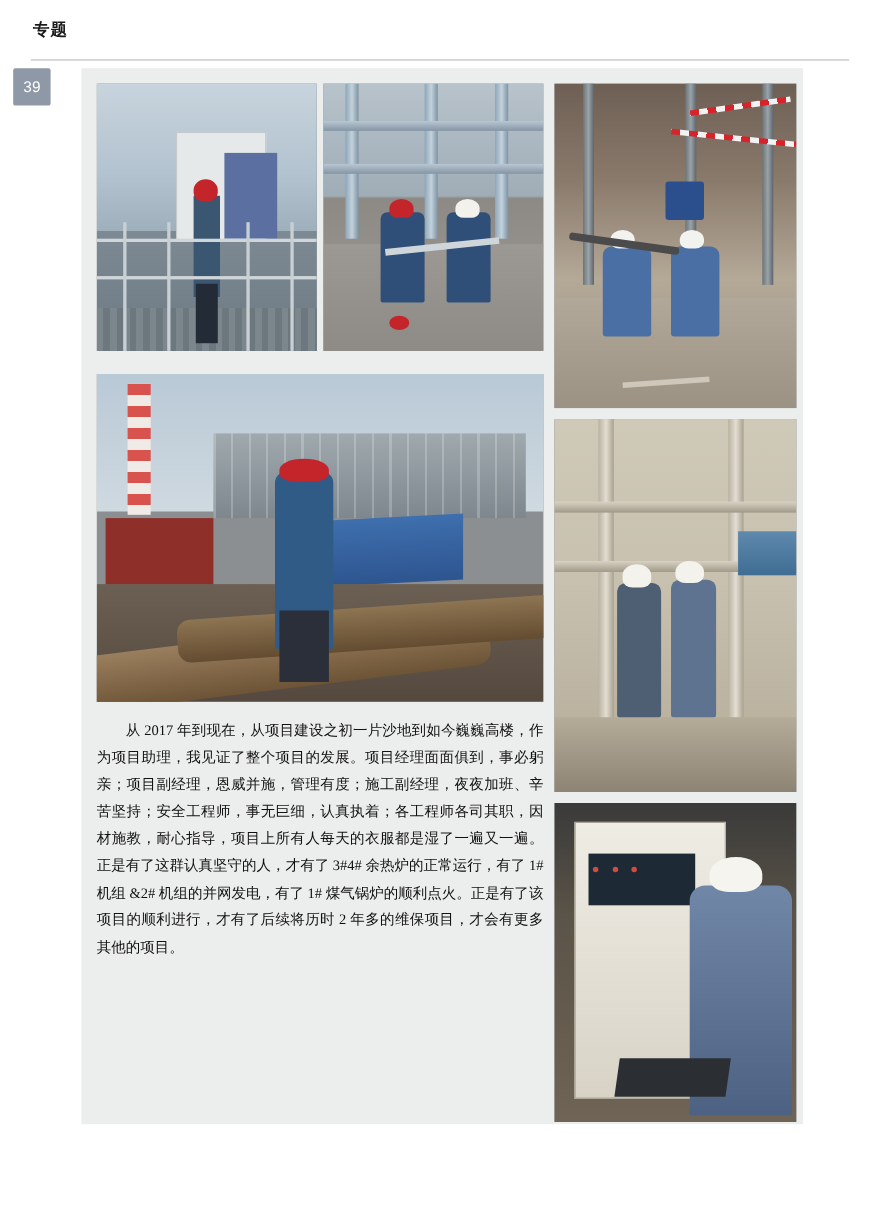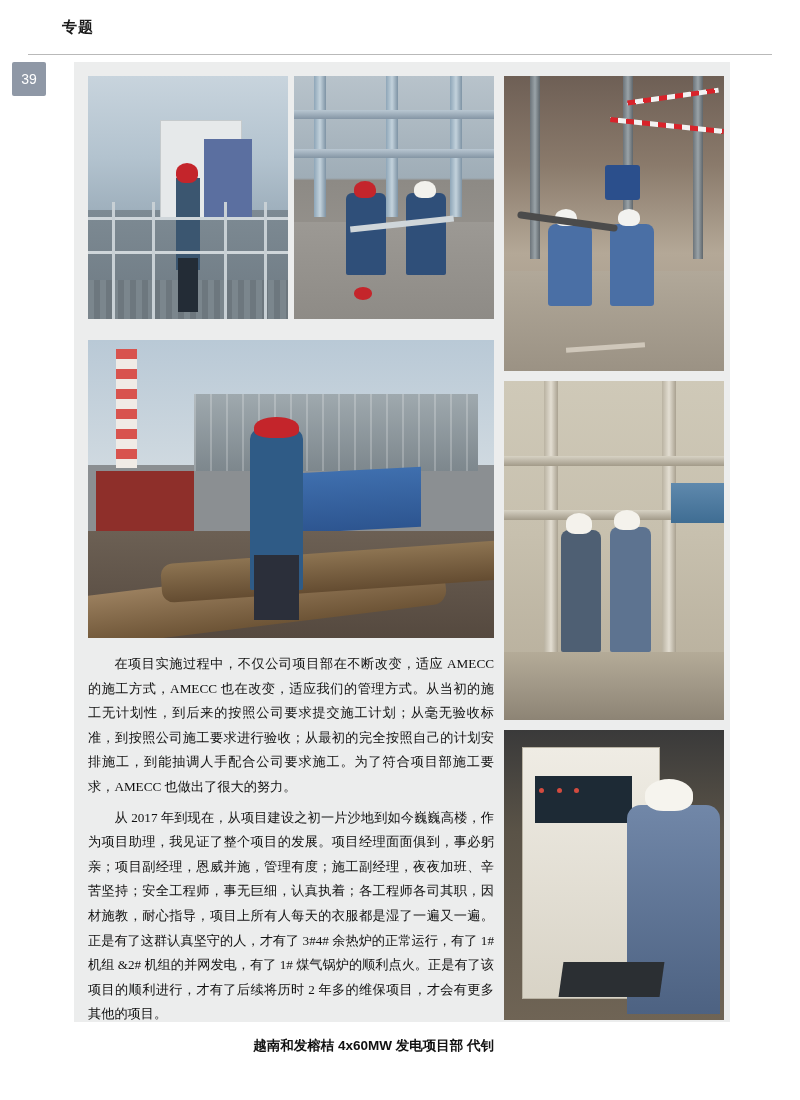--- a/index.html
+++ b/index.html
@@ -39,21 +39,20 @@
     background: #b9b9b9;
   }
   .section-label {
     position: absolute;
     left: 30px;
     top: 18px;
     font-size: 15px;
     font-weight: bold;
     color: #1a1a1a;
     letter-spacing: 1px;
-    margin-left: 32px;
   }
   .masthead {
     position: absolute;
     left: 88px;
     top: 12px;
     width: 110px;
     height: 38px;
   }
   .masthead-cn {
     position: absolute;
@@ -492,18 +491,16 @@
     <div class="screen"></div>
     <div class="led" style="left:16%"></div>
     <div class="led" style="left:24%"></div>
     <div class="led" style="left:32%"></div>
     <div class="eng"></div>
     <div class="eng-helm"></div>
     <div class="laptop"></div>
   </div>
 
   <div class="body-col">
-    <p class="para">在项目实施过程中，不仅公司项目部在不断改变，适应 AMECC 的施工方式，AMECC 也在改变，适应我们的管理方式。从当初的施工无计划性，到后来的按照公司要求提交施工计划；从毫无验收标准，到按照公司施工要求进行验收；从最初的完全按照自己的计划安排施工，到能抽调人手配合公司要求施工。为了符合项目部施工要求，AMECC 也做出了很大的努力。</p>
     <p class="para">从 2017 年到现在，从项目建设之初一片沙地到如今巍巍高楼，作为项目助理，我见证了整个项目的发展。项目经理面面俱到，事必躬亲；项目副经理，恩威并施，管理有度；施工副经理，夜夜加班、辛苦坚持；安全工程师，事无巨细，认真执着；各工程师各司其职，因材施教，耐心指导，项目上所有人每天的衣服都是湿了一遍又一遍。正是有了这群认真坚守的人，才有了 3#4# 余热炉的正常运行，有了 1# 机组 &amp;2# 机组的并网发电，有了 1# 煤气锅炉的顺利点火。正是有了该项目的顺利进行，才有了后续将历时 2 年多的维保项目，才会有更多其他的项目。</p>
-    <div class="byline">越南和发榕桔 4x60MW 发电项目部 代钊</div>
   </div>
 
 </div>
 
 </body></html>

